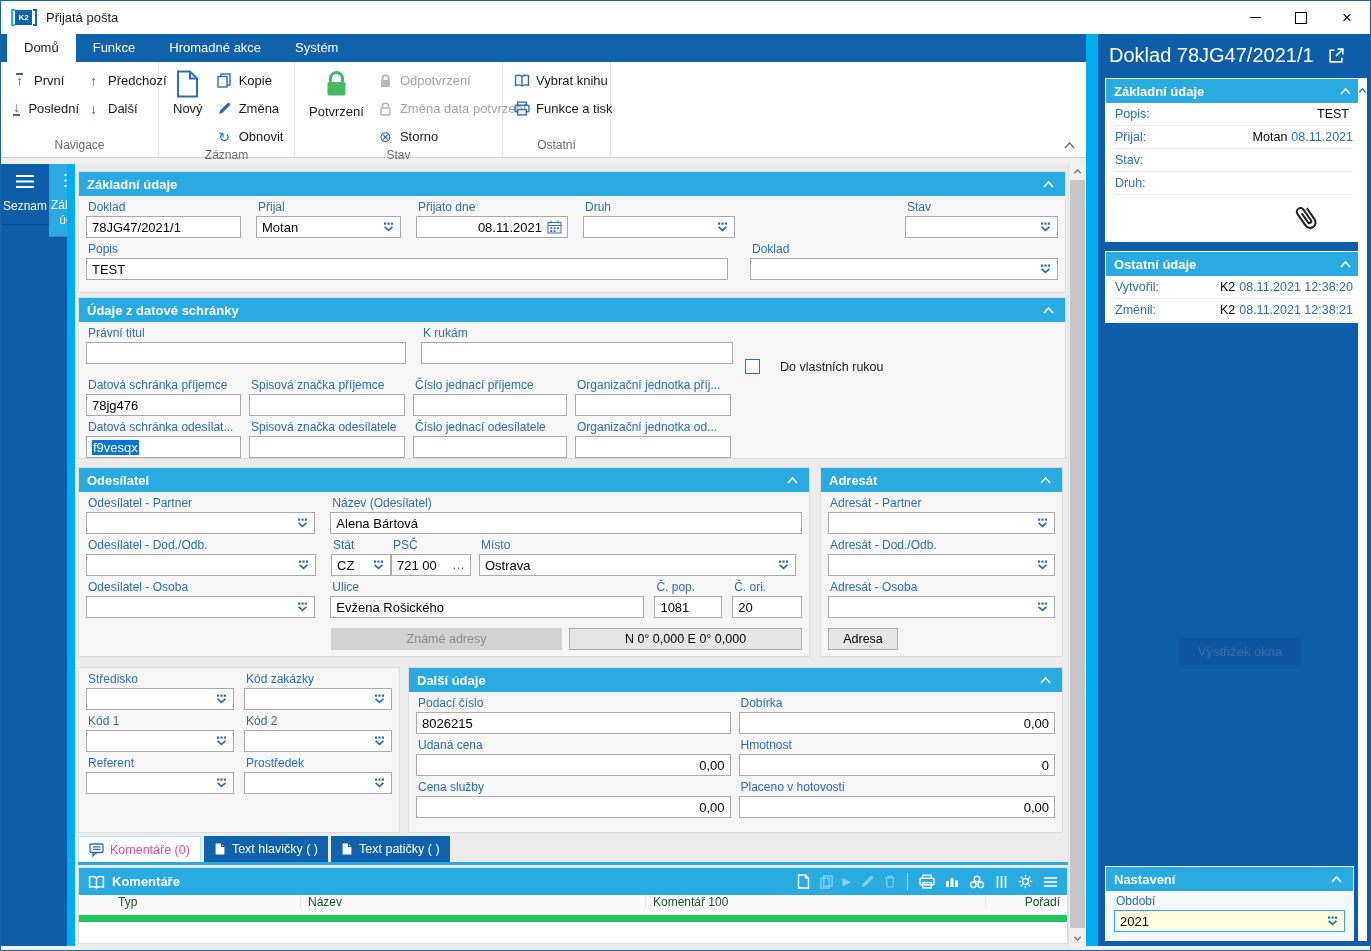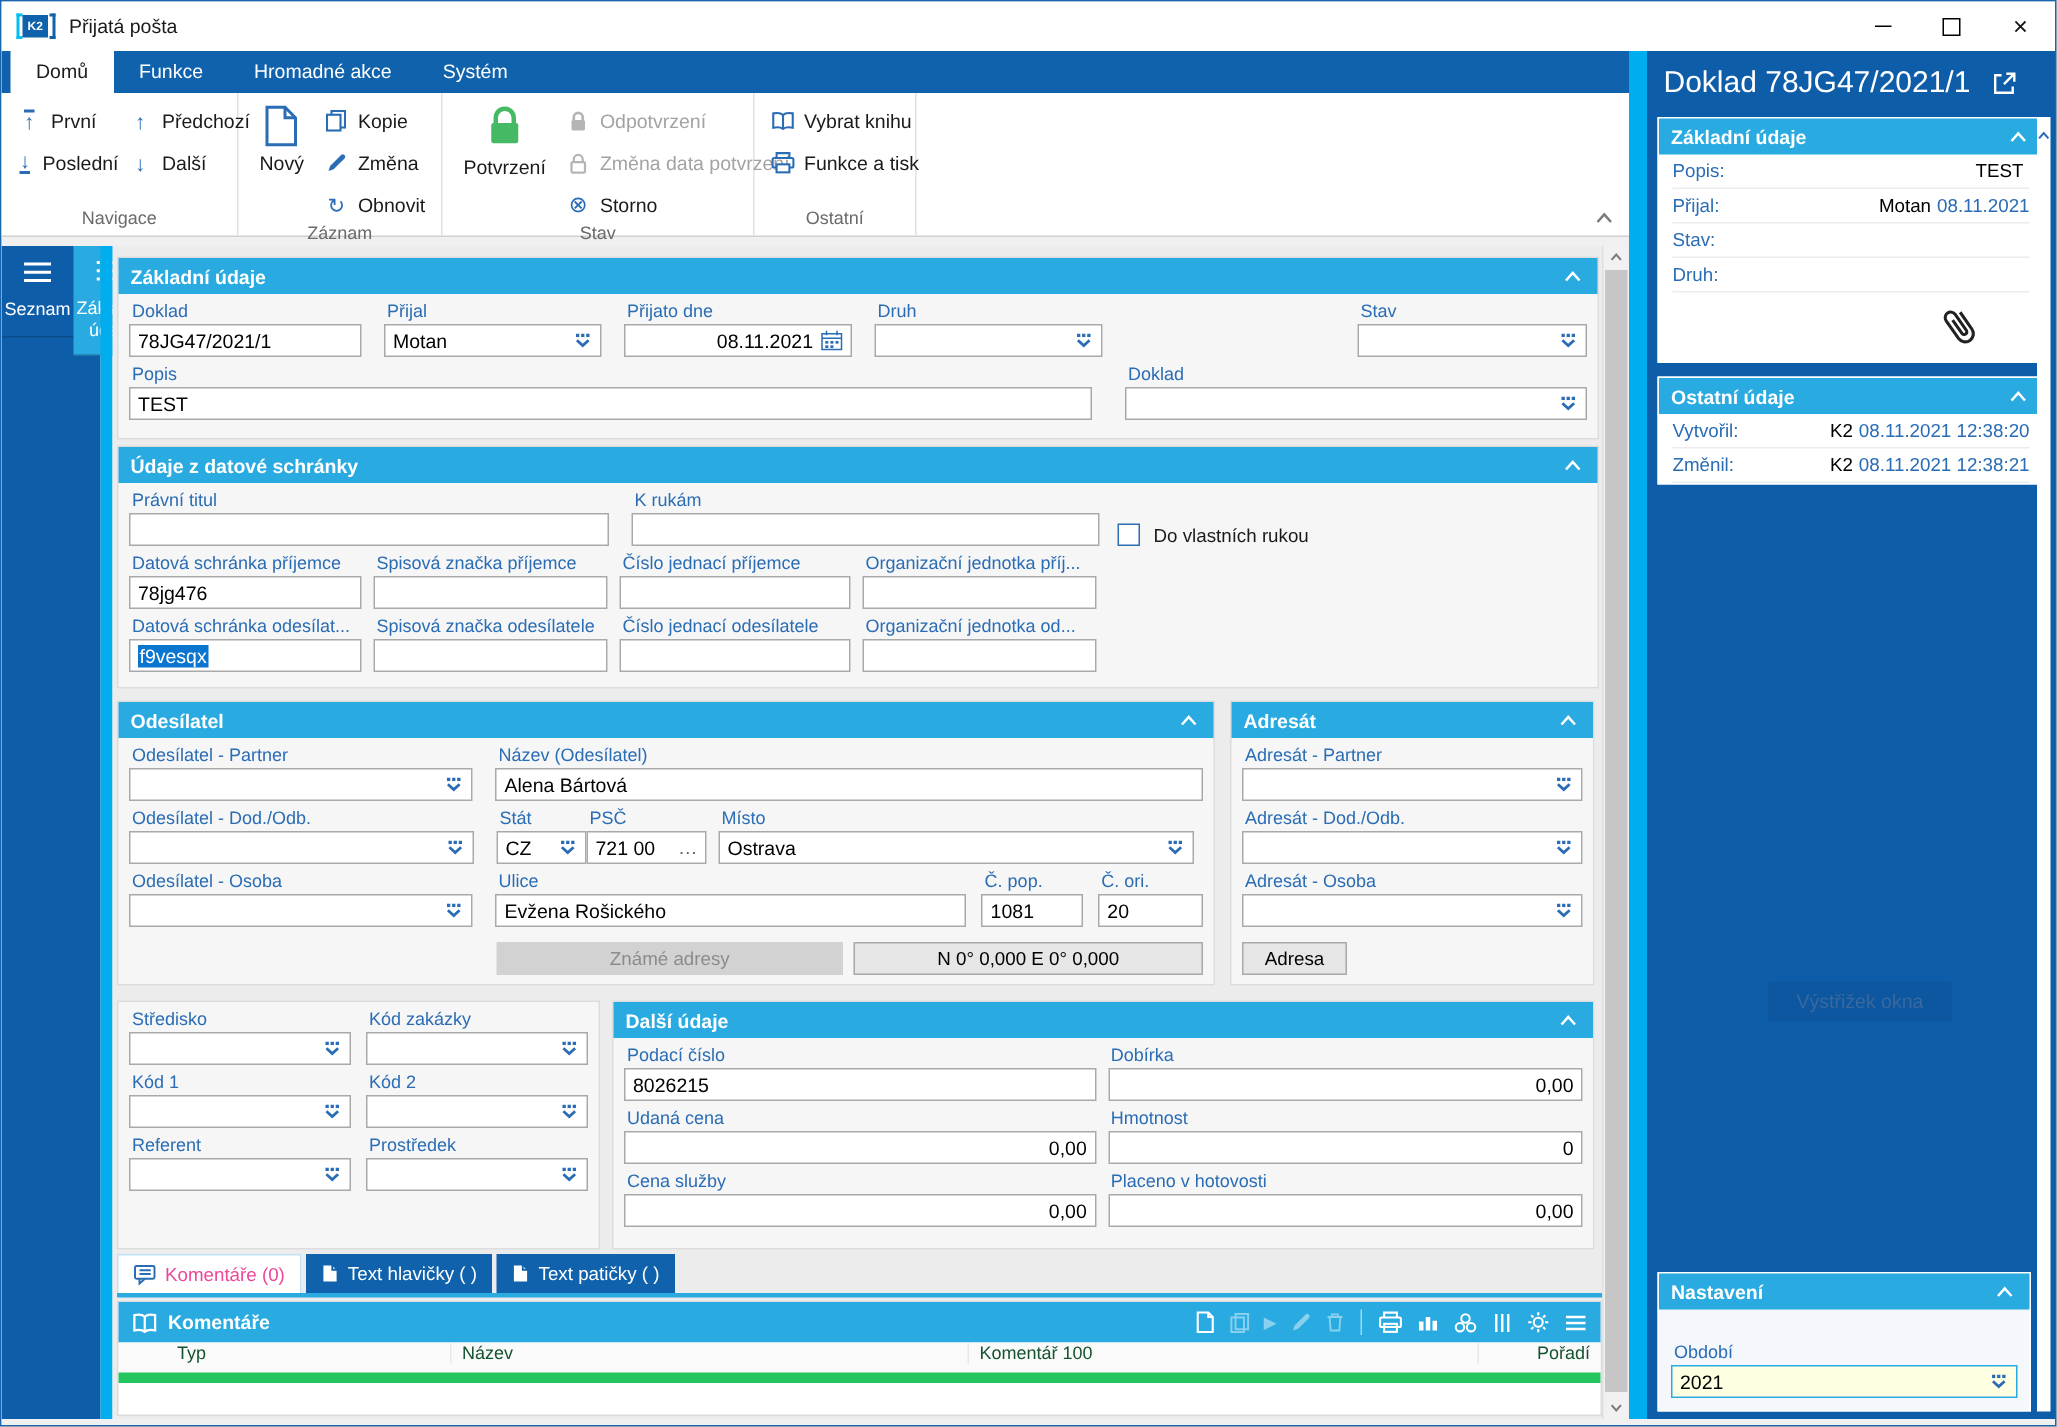--- a/index.html
+++ b/index.html
@@ -77,24 +77,24 @@
   
   .right-panel{flex:1;background:#0e5da9;position:relative;color:#fff}
   .rp-title{height:42px;display:flex;align-items:center;padding:0 11px;font-size:20px}
   .card{margin:2px 7px 9px;background:#fff;color:#000;border:1px solid #fff}
   .card-h{height:24px;background:#29abe2;color:#fff;display:flex;align-items:center;font-weight:bold;padding:0 8px}
   .prow{height:22px;margin:0 9px;display:flex;align-items:center;border-bottom:1px solid #ececec;font-size:12.5px}
   .prow .pl{color:#2a6db5}
   .prow .pv{margin-left:auto;color:#000}
   .prow .pv2{color:#2a6db5;margin-left:4px}
   .clip-row{height:46px;display:flex;align-items:center;justify-content:flex-end;padding-right:42px;color:#222}
-  .ghost{position:absolute;left:81px;top:620px;width:122px;height:27px;background:#0c57a0;color:#39699f;
+  .ghost{position:absolute;left:81px;top:604px;width:122px;height:27px;background:#0c57a0;color:#39699f;
     display:flex;align-items:center;justify-content:center}
   .nastaveni{position:absolute;left:7px;right:16px;bottom:5px;background:#f4f7fb;color:#000;border:1px solid #fff}
-  .nast-body{padding:20px 8px 8px}
+  .nast-body{padding:2px 8px 8px}
   .inp.yellow{background:#ffffe1;border:1px solid #29abe2}
   .rp-scroll{position:absolute;top:44px;bottom:5px;right:3px;width:9px;background:#fff;display:flex;justify-content:center;padding-top:4px;box-sizing:border-box;color:#2a6db5}
 </style>
 </head>
 <body>
 
 <div class="window">
 
   <div class="titlebar">
     <div class="k2logo">
@@ -416,21 +416,21 @@
               </div>
             <div class="frow">
               <div class="f" style="width:320px">
                   <div class="lbl">Právní titul</div>
                 <div class="inp"></div>
                 </div>
               <div class="f" style="width:312px;margin-left:15px">
                   <div class="lbl">K rukám</div>
                 <div class="inp"></div>
                 </div>
-              <div style="display:flex;align-items:center;gap:9px;margin-left:12px;margin-top:24px">
+              <div style="display:flex;align-items:center;gap:20px;margin-left:12px;margin-top:34px">
                 <span class="chkbox"></span>
                 <span style="font-size:12.5px">Do vlastních rukou</span>
               </div>
             </div>
             <div class="frow">
               <div class="f" style="width:155px">
                   <div class="lbl">Datová schránka příjemce</div>
                 <div class="inp">
                     <span>78jg476</span>
                   </div>

